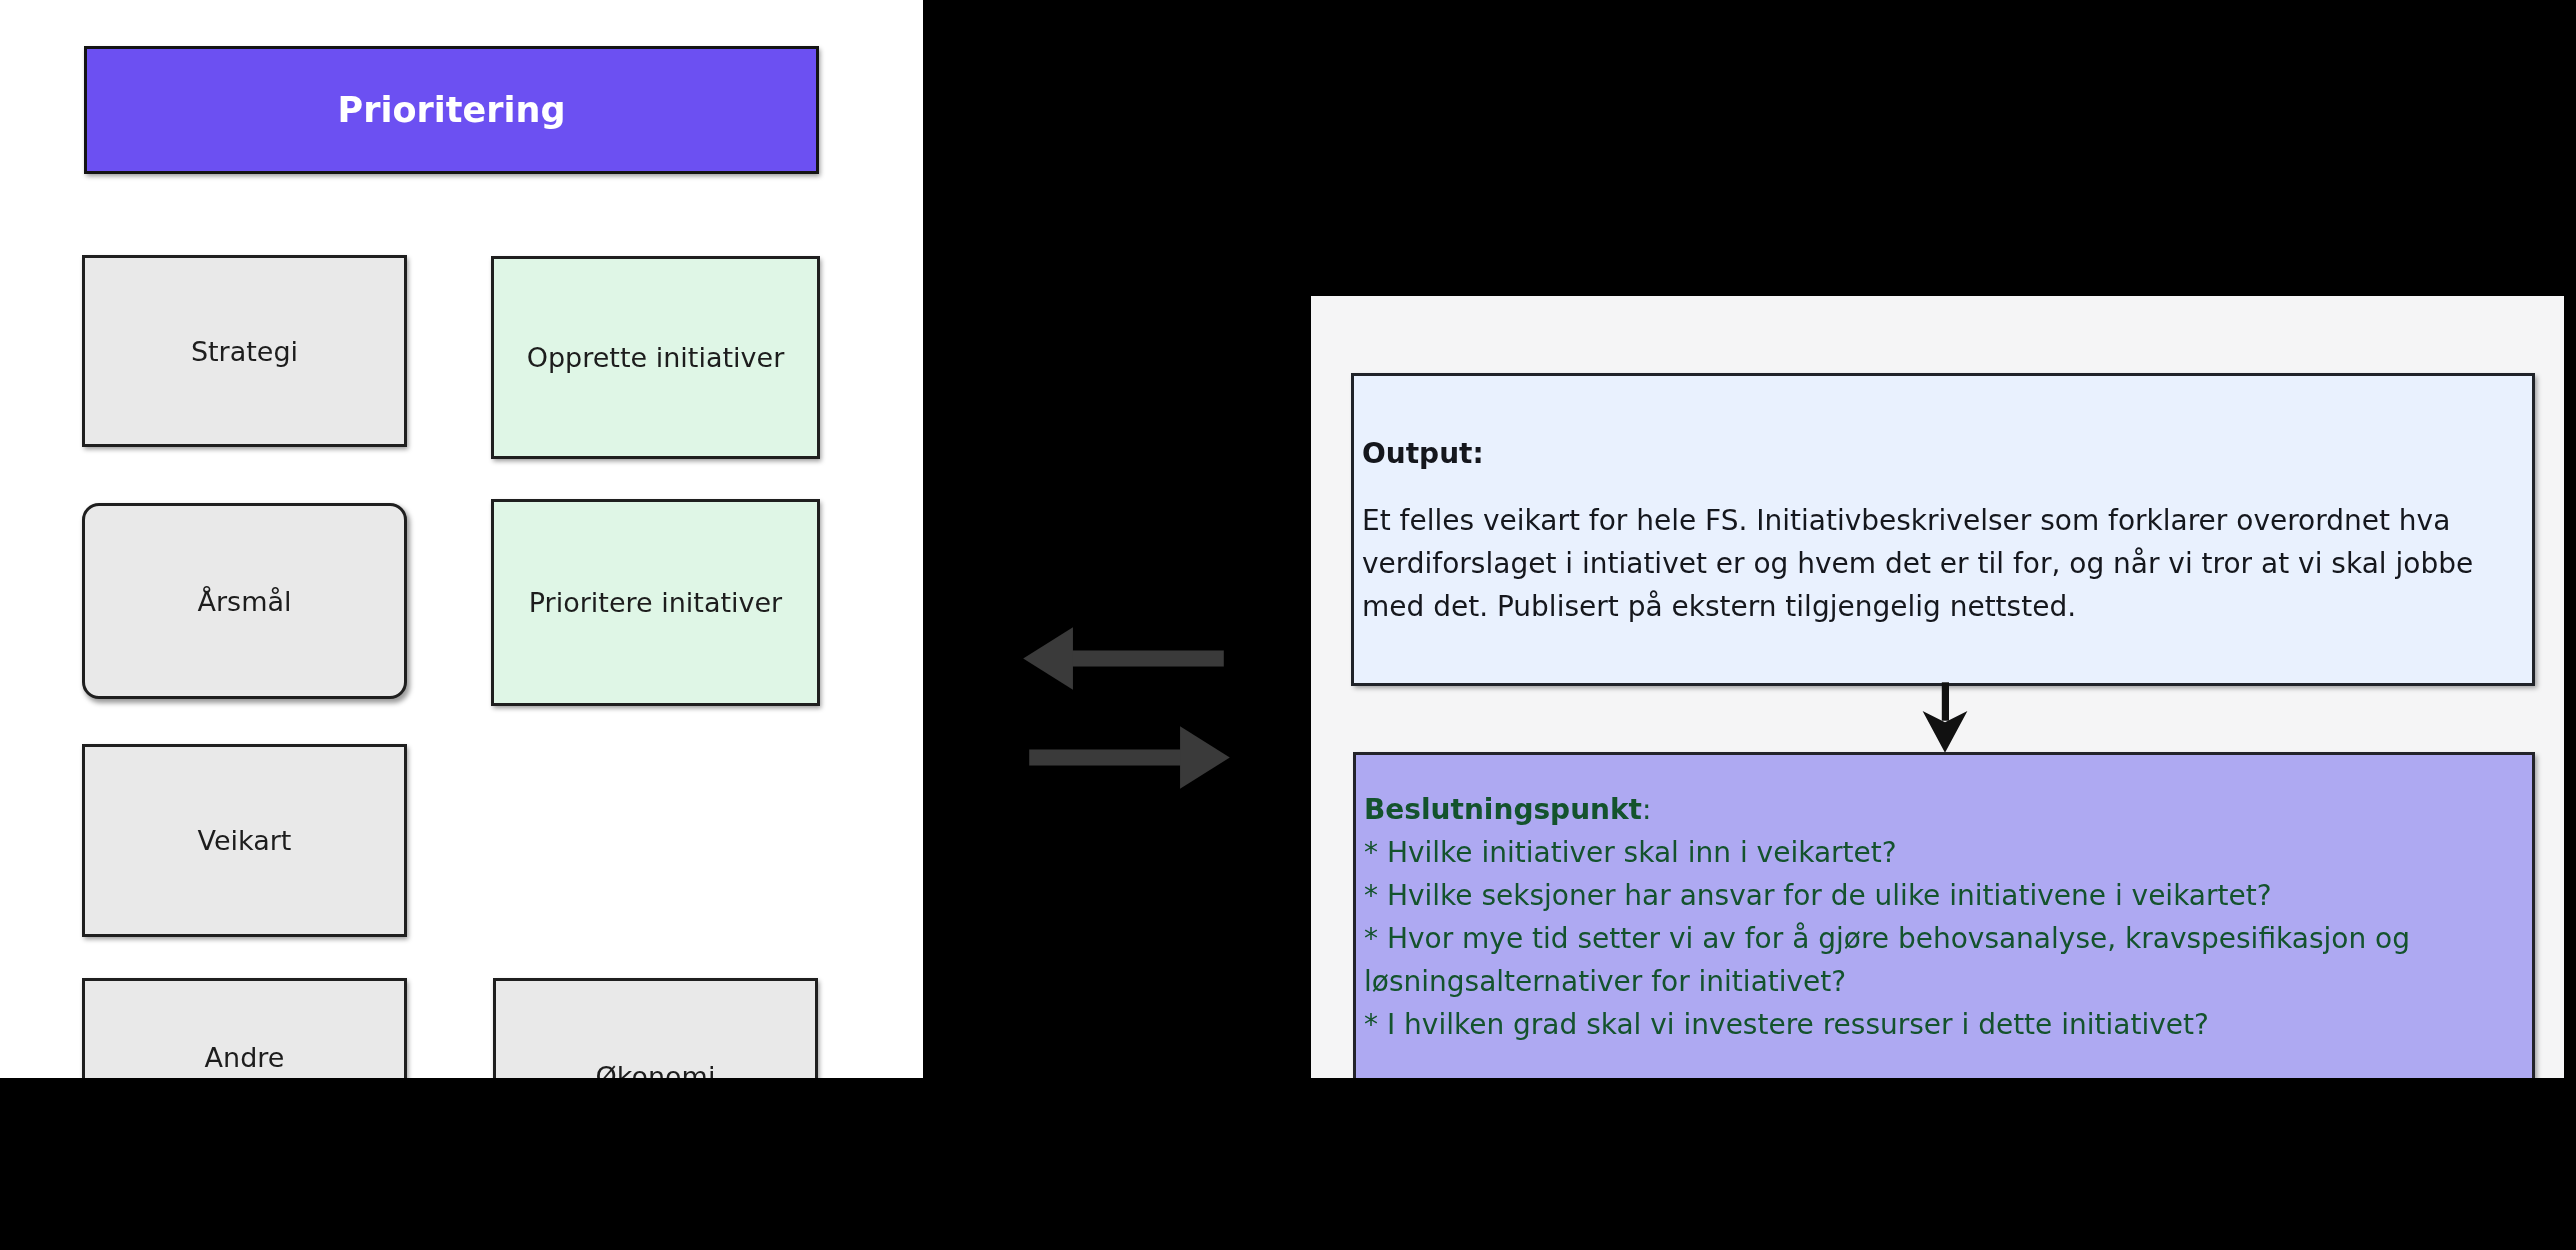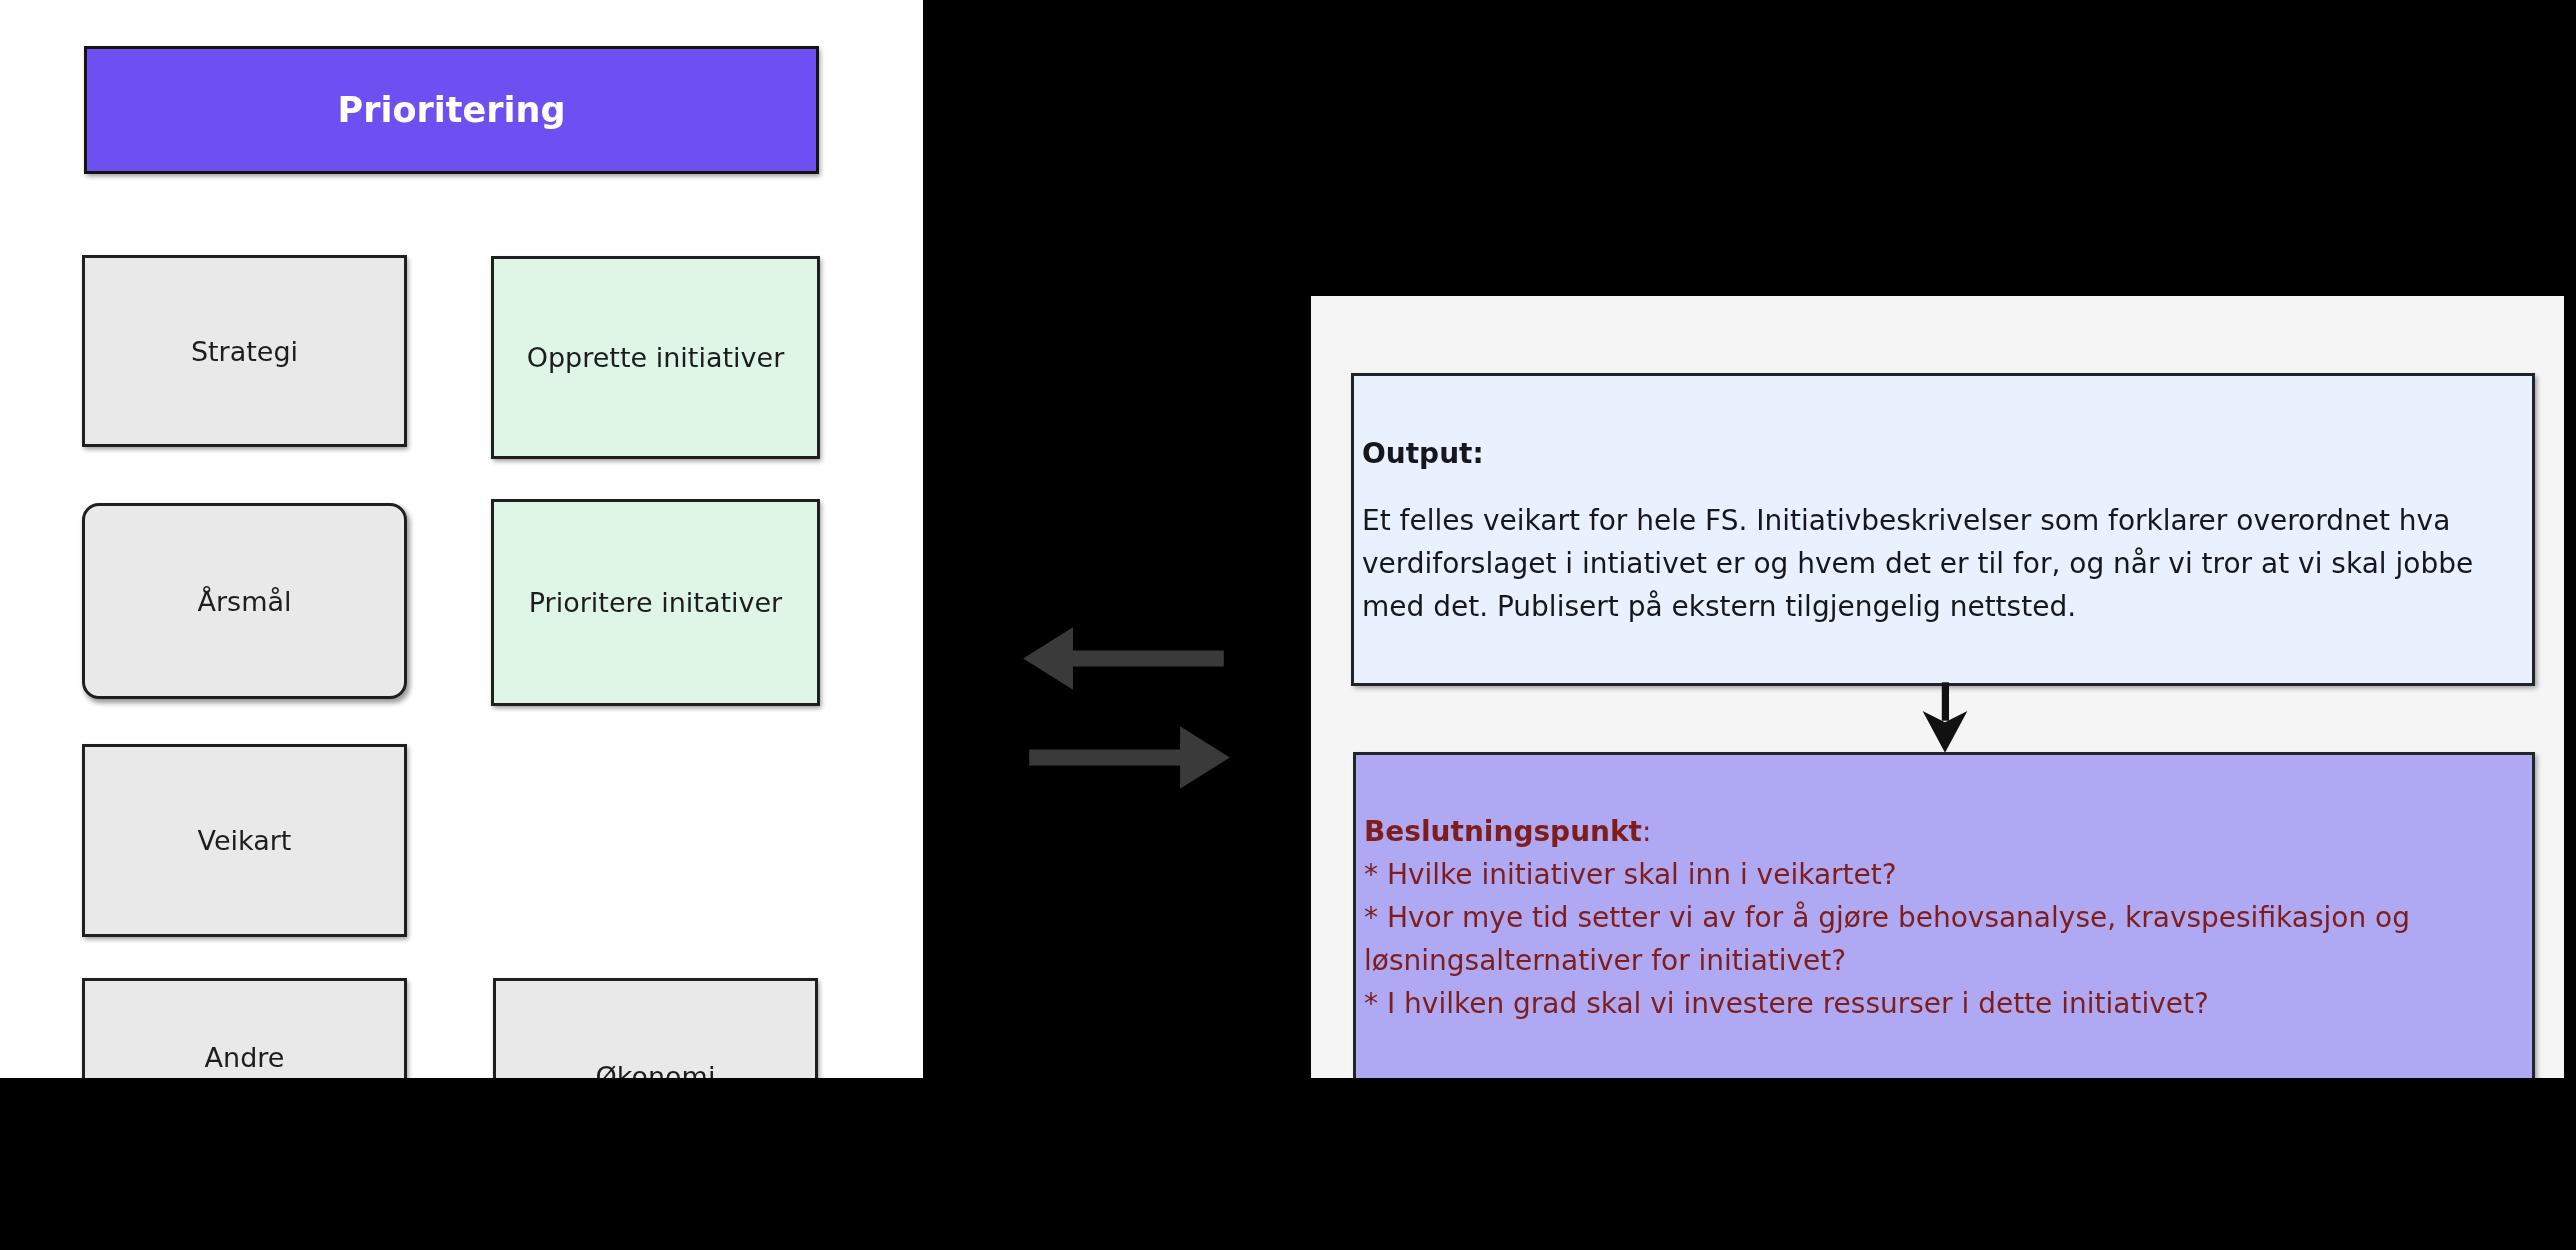--- a/index.html
+++ b/index.html
@@ -88,21 +88,21 @@
     position: absolute;
     left: 42px; top: 456px;
     width: 1182px; height: 342px;
     background: #aea9f2;
     border: 3.2px solid #23232a;
     box-sizing: border-box;
     display: flex; flex-direction: column; justify-content: center;
     padding: 0 35px 12px 8px;
     font-size: 28px;
     line-height: 43px;
-    color: #7f1d1d;
+    color: #14532d;
     box-shadow: 3.2px 3.2px 4.8px rgba(0,0,0,0.35);
   }
   .box-heading { font-weight: bold; }
   #down-arrow {
     position: absolute;
     left: 610px; top: 386px;
   }
 </style>
 </head>
 <body>
@@ -171,19 +171,20 @@
         <rect x="26" y="0" width="9" height="48" fill="#111111"></rect>
         <polygon points="2,36 30,50 58,36 30,88" fill="#111111"></polygon>
       </svg>
     </div>
 
     <div id="decision-box">
       <div>
         <span class="box-heading">Beslutningspunkt</span><span>:</span>
       </div>
       <div>* Hvilke initiativer skal inn i veikartet?</div>
+      <div>* Hvilke seksjoner har ansvar for de ulike initiativene i veikartet?</div>
       <div>* Hvor mye tid setter vi av for å gjøre behovsanalyse, kravspesifikasjon og løsningsalternativer for initiativet?</div>
       <div>* I hvilken grad skal vi investere ressurser i dette initiativet?</div>
     </div>
   </div>
 
 </div>
 
 
 </body></html>

